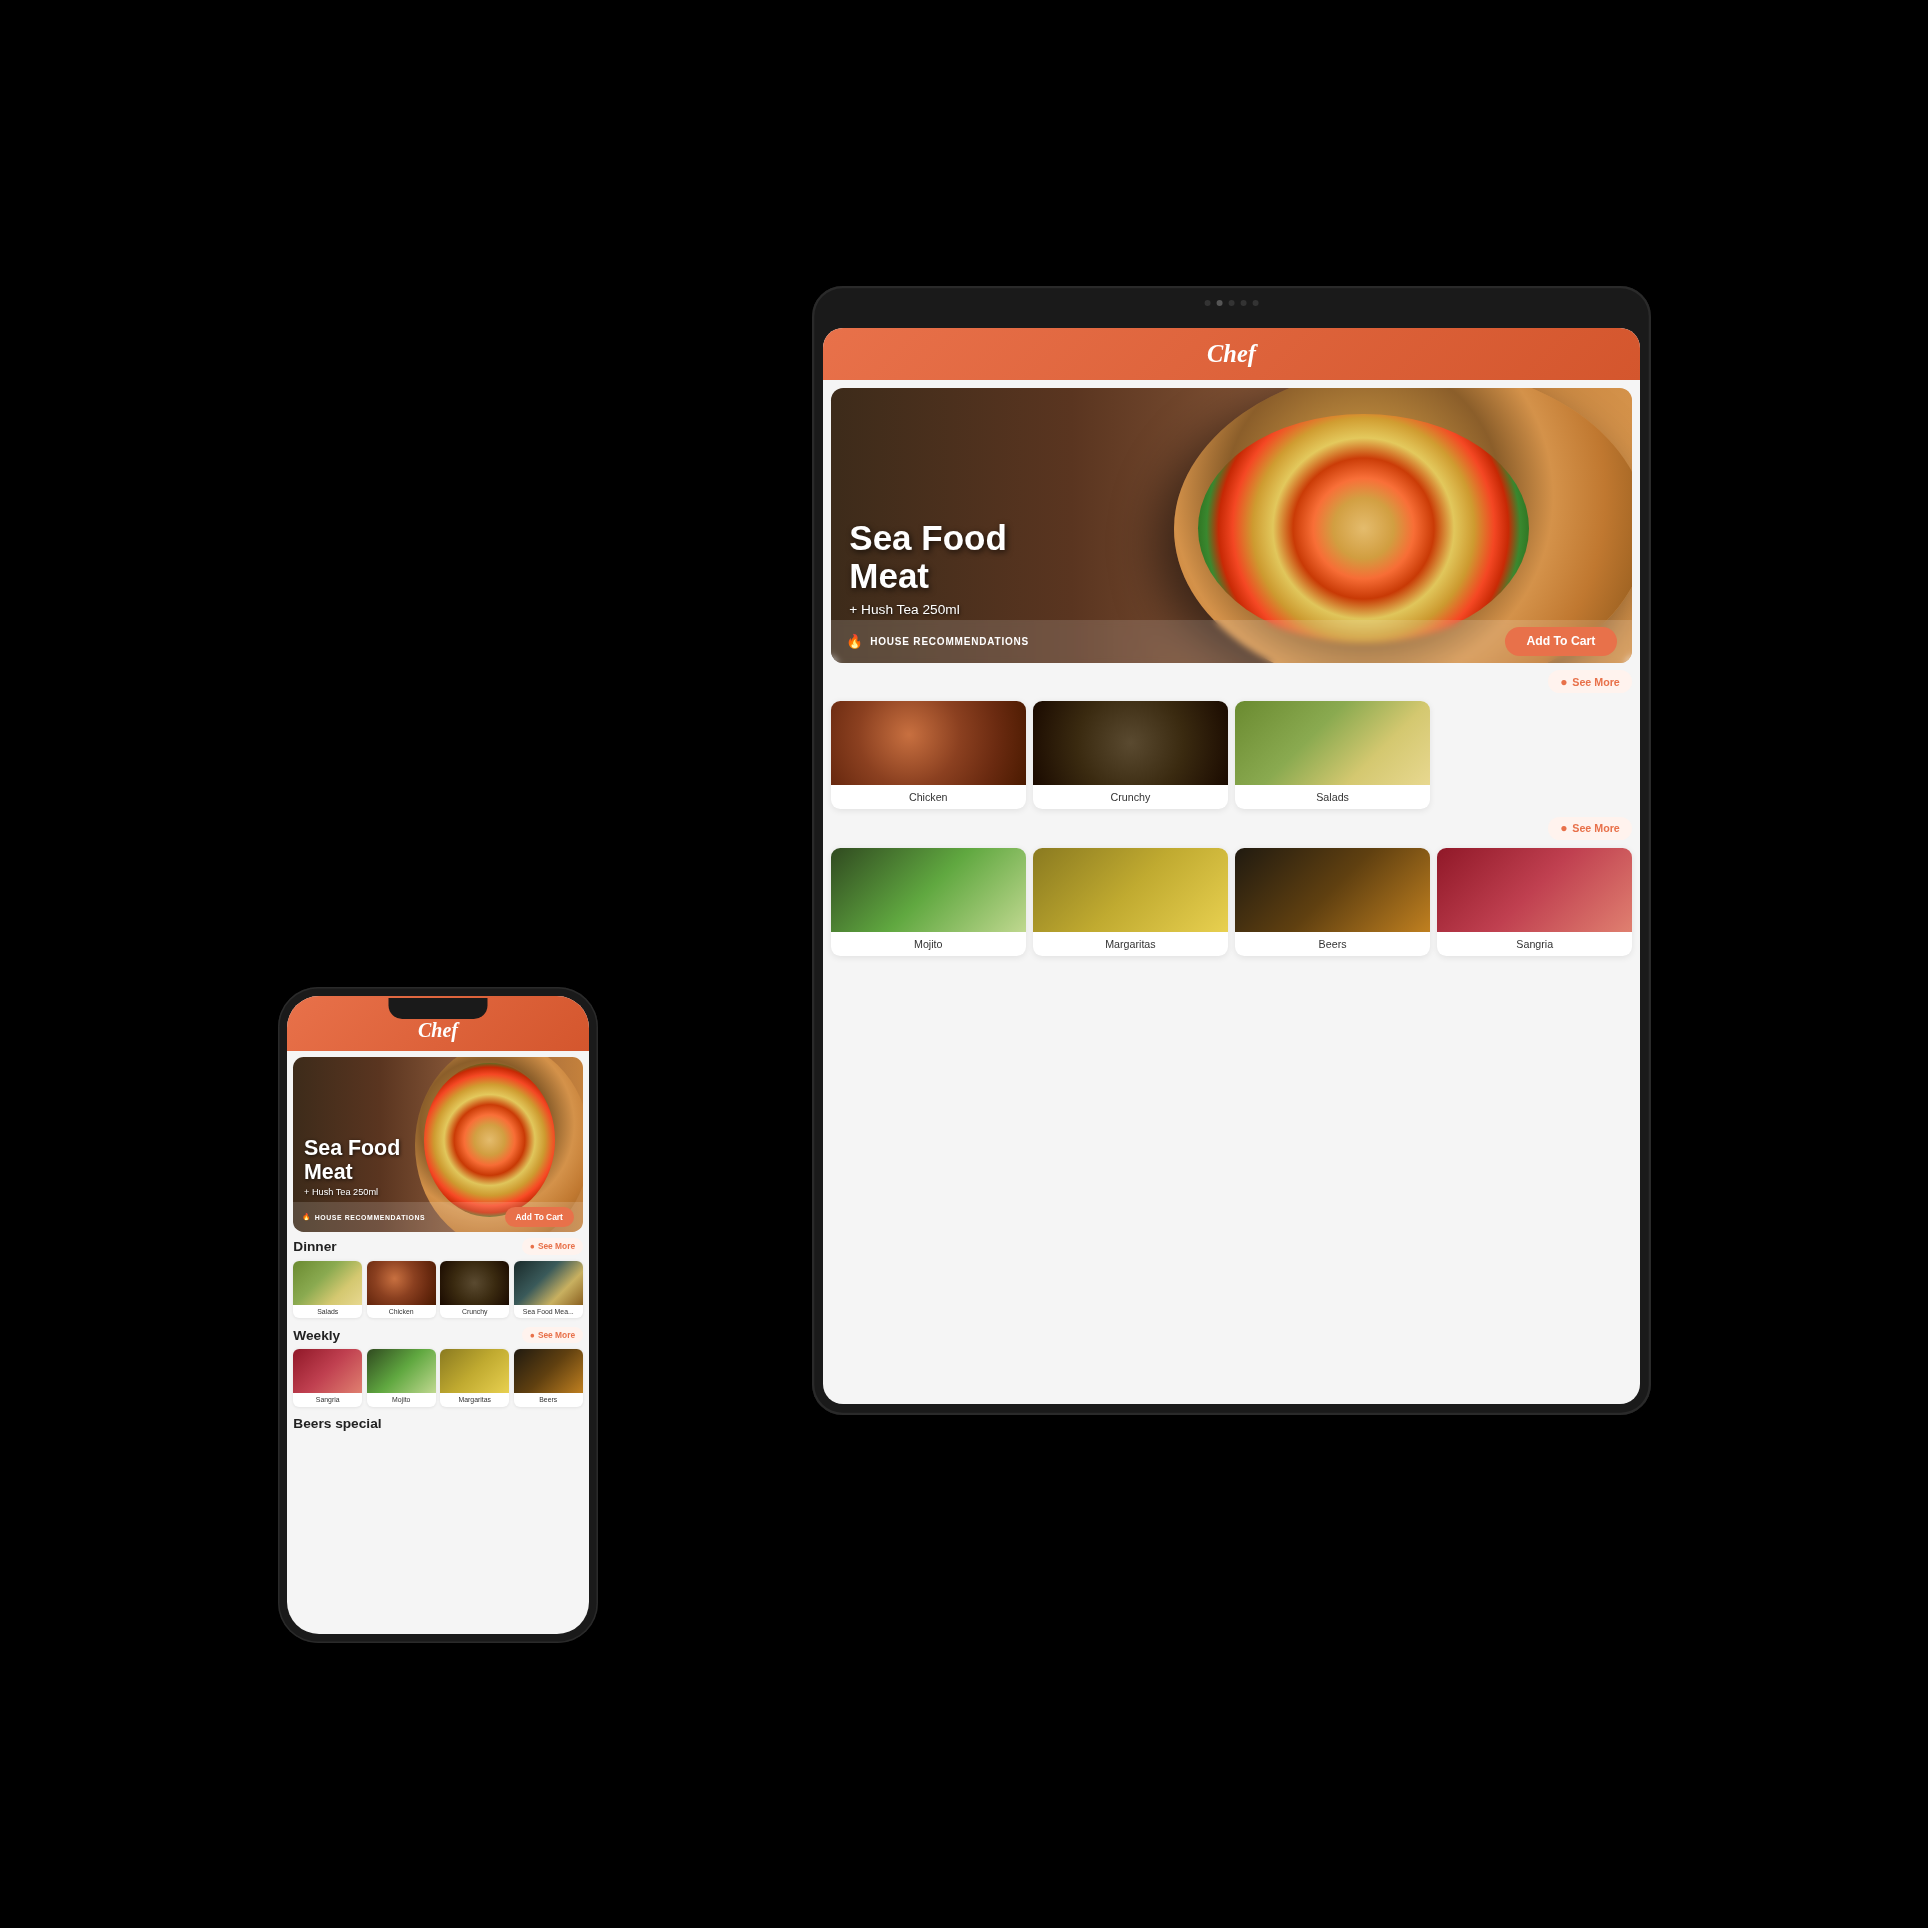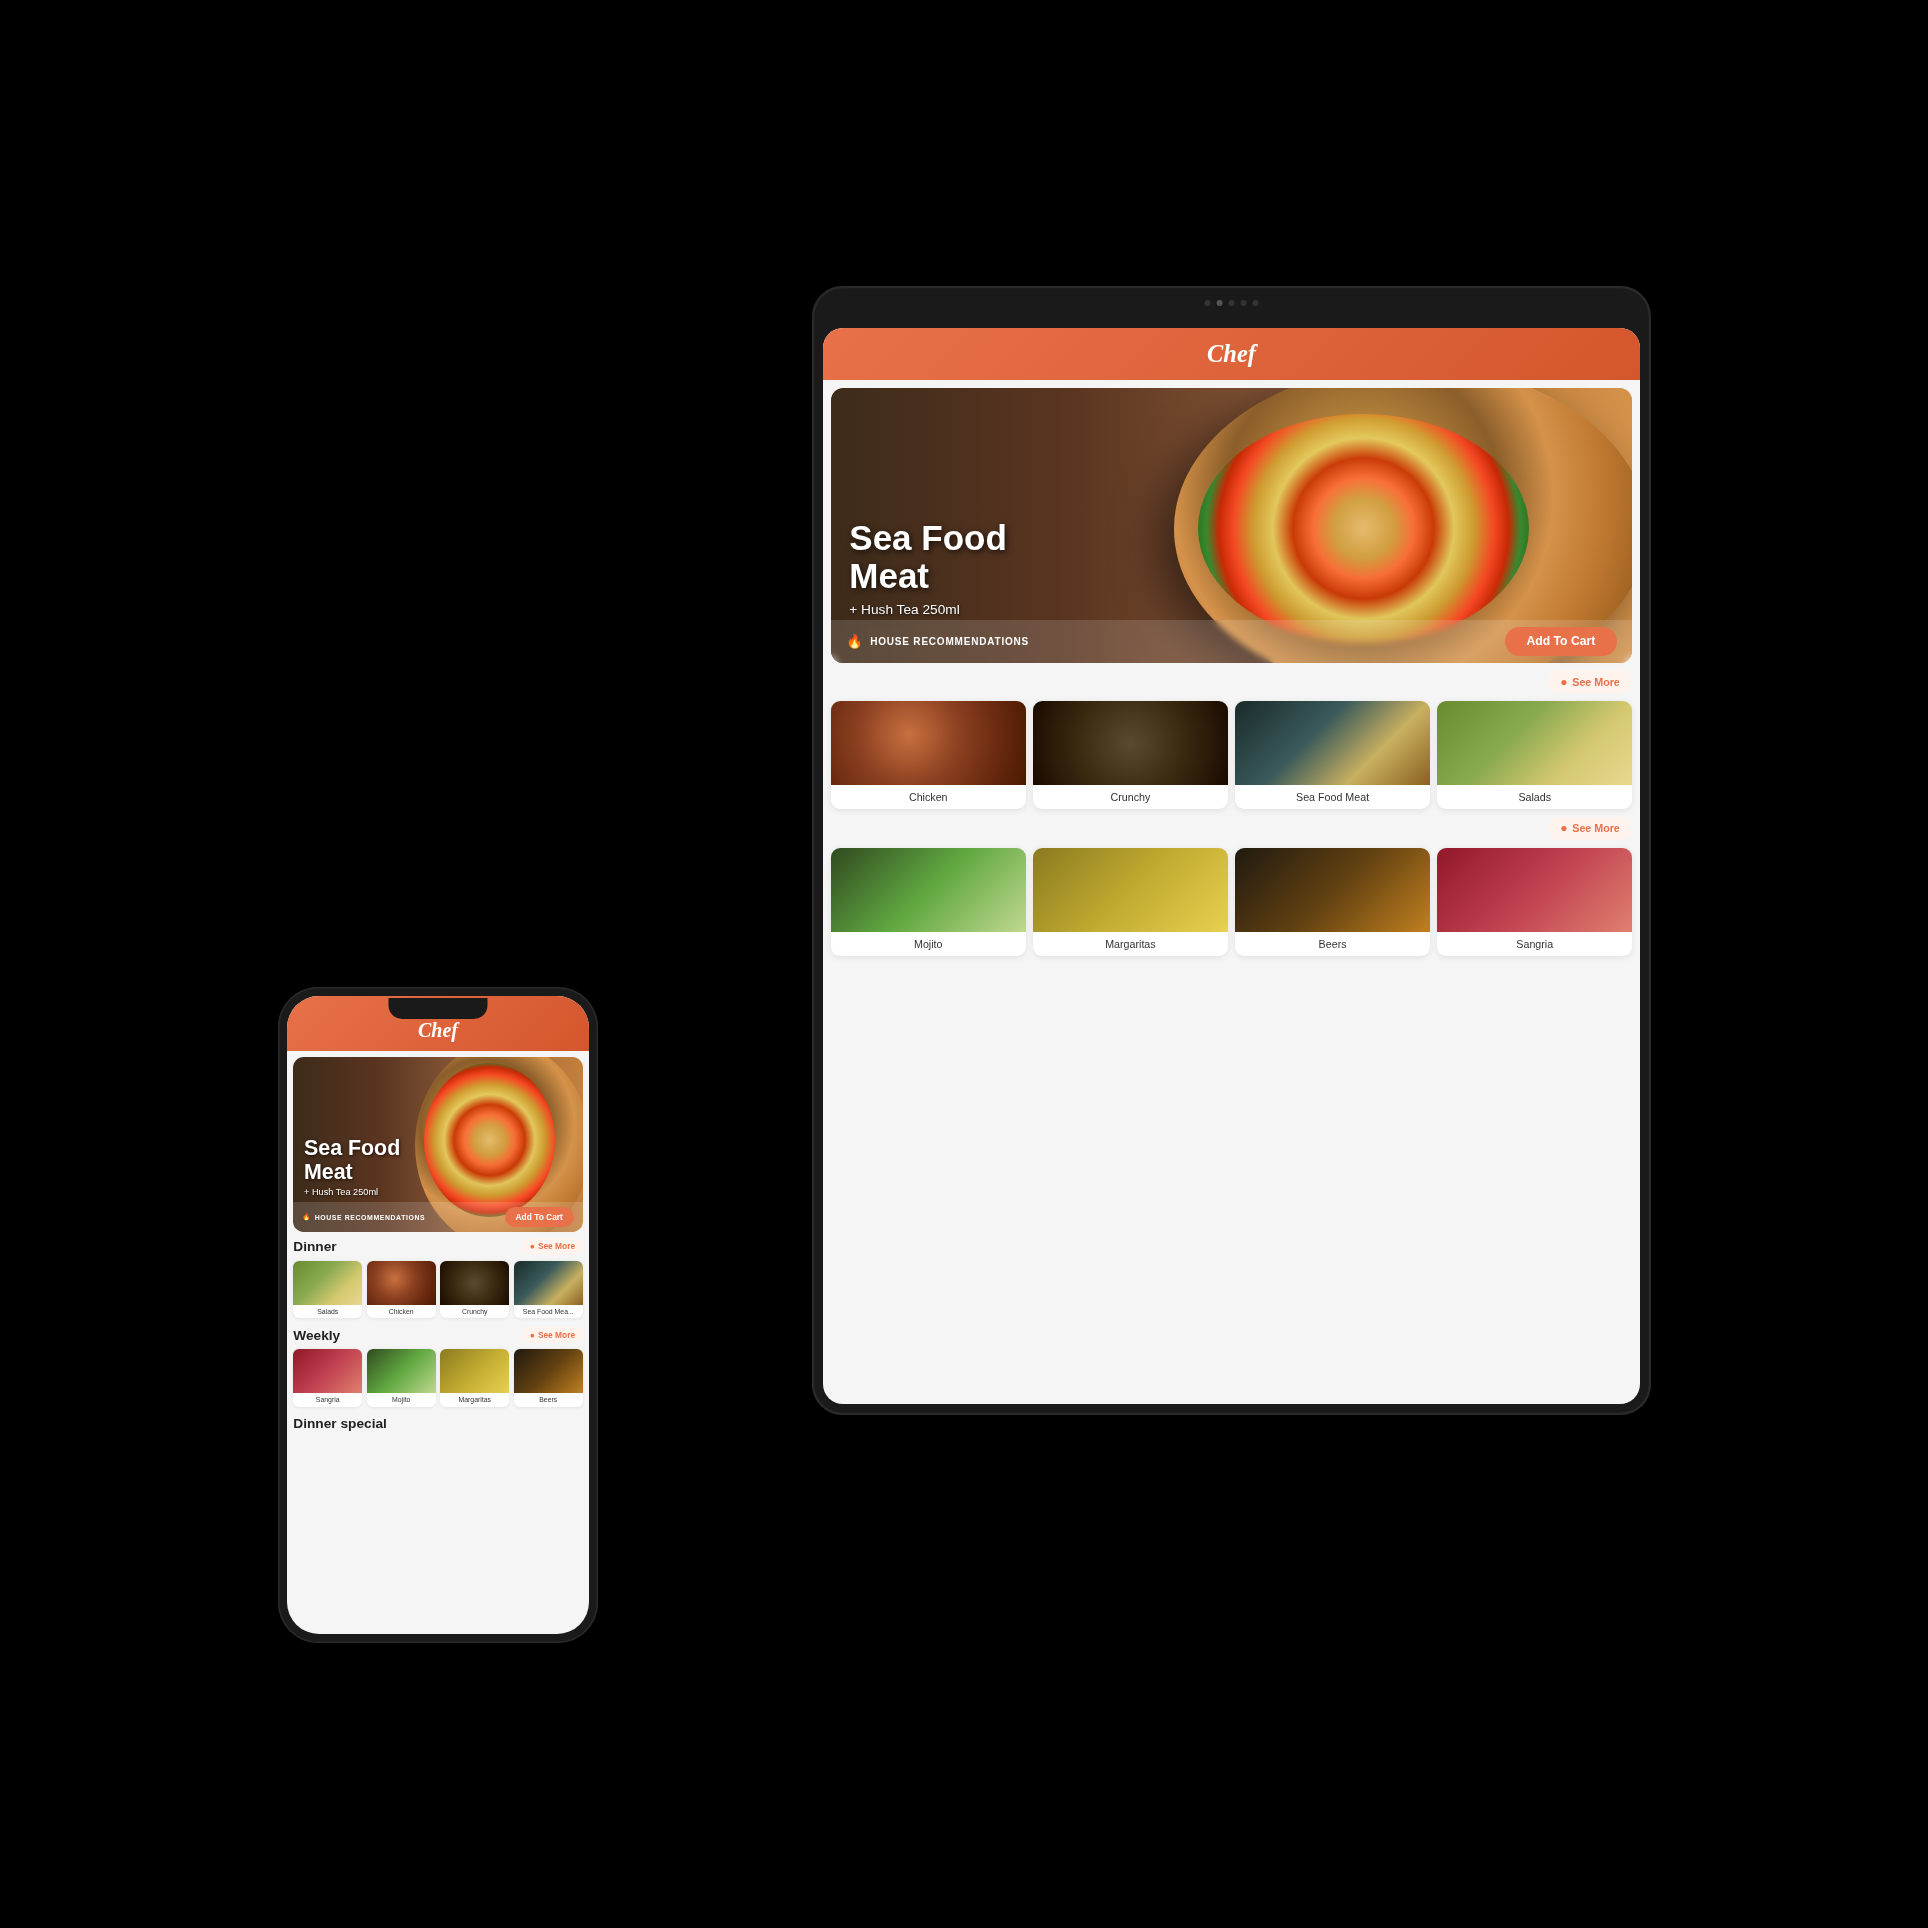--- a/index.html
+++ b/index.html
@@ -455,24 +455,20 @@
         <div class="food-grid">
           <div class="food-card">
             <div class="food-img food-img-chicken shape-chicken"></div>
             <div class="food-label">Chicken</div>
           </div>
           <div class="food-card">
             <div class="food-img food-img-crunchy shape-crunchy"></div>
             <div class="food-label">Crunchy</div>
           </div>
           <div class="food-card">
-            <div class="food-img food-img-seafood shape-seafood-card"></div>
-            <div class="food-label">Sea Food Meat</div>
-          </div>
-          <div class="food-card">
             <div class="food-img food-img-salads shape-salads"></div>
             <div class="food-label">Salads</div>
           </div>
         </div>
       </div>
 
       <div class="tablet-section">
         <div class="section-header">
           <button class="see-more-btn">
             <span class="see-more-dot">●</span>
@@ -571,20 +567,20 @@
           <div class="phone-card">
             <div class="phone-card-img shape-margaritas-s"></div>
             <div class="phone-card-label">Margaritas</div>
           </div>
           <div class="phone-card">
             <div class="phone-card-img shape-beers-s"></div>
             <div class="phone-card-label">Beers</div>
           </div>
         </div>
 
-        <div class="weekly-special">Dinner special</div>
+        <div class="weekly-special">Beers special</div>
 
       </div>
     </div>
   </div>
 
 </div>
 
 
 </body></html>

